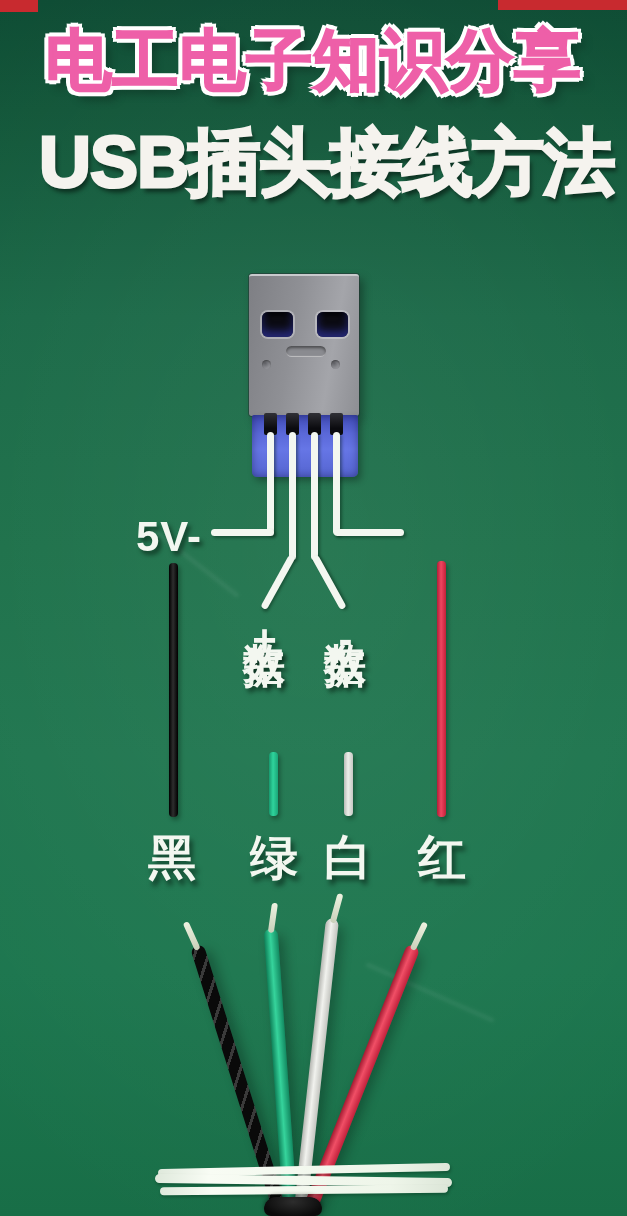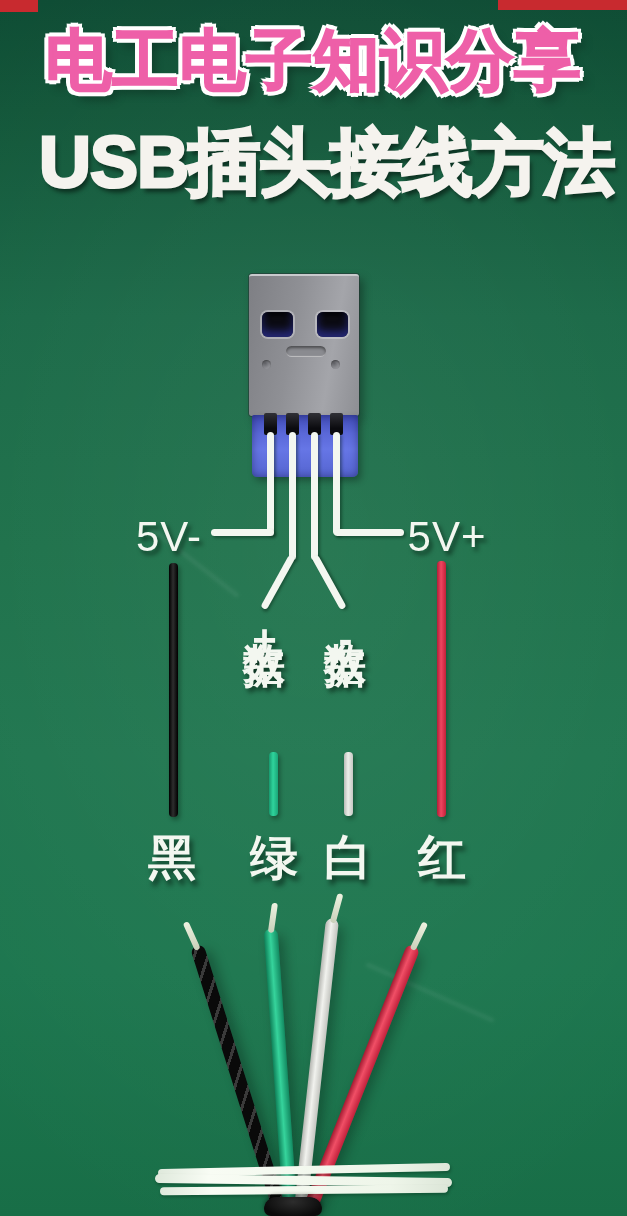--- a/index.html
+++ b/index.html
@@ -79,21 +79,21 @@
   .lead.l4{left:333px;top:432px;height:103px;}
   .hline{height:7px;top:529px;}
   .hline.left{left:211px;width:63px;}
   .hline.right{left:334px;width:70px;}
   .diag{width:7px;height:60px;top:556px;transform-origin:50% 0;}
   .diag.left{left:289px;transform:rotate(29deg);}
   .diag.right{left:311px;transform:rotate(-29deg);}
 
   .tlabel{
     position:absolute;transform:translate(-50%,-50%);
-    font-size:42px;font-weight:400;color:#f3f7f0;letter-spacing:1px;
+    font-size:42px;font-weight:700;color:#f3f7f0;letter-spacing:1px;
     text-shadow:3px 4px 4px rgba(0,15,8,0.5);white-space:nowrap;
   }
   .tlabel.minus{left:169px;top:537px;}
   .tlabel.plus{left:447px;top:537px;}
 
   .vlabel{
     position:absolute;top:610px;transform:translateX(-50%);
     writing-mode:vertical-rl;text-orientation:upright;
     font-size:42px;font-weight:900;color:#f3f7f0;letter-spacing:3px;line-height:1;
     text-shadow:3px 4px 4px rgba(0,15,8,0.5);
@@ -182,21 +182,20 @@
   <div class="lead l1"></div>
   <div class="lead l2"></div>
   <div class="lead l3"></div>
   <div class="lead l4"></div>
   <div class="hline left"></div>
   <div class="hline right"></div>
   <div class="diag left"></div>
   <div class="diag right"></div>
 
   <div class="tlabel minus">5V-</div>
-  <div class="tlabel plus">5V+</div>
   <div class="vlabel dplus">数据+</div>
   <div class="vlabel dminus">数据-</div>
 
   <div class="swire black"></div>
   <div class="swire red"></div>
   <div class="swire green"></div>
   <div class="swire white"></div>
 
   <div class="clabel c1">黑</div>
   <div class="clabel c2">绿</div>

